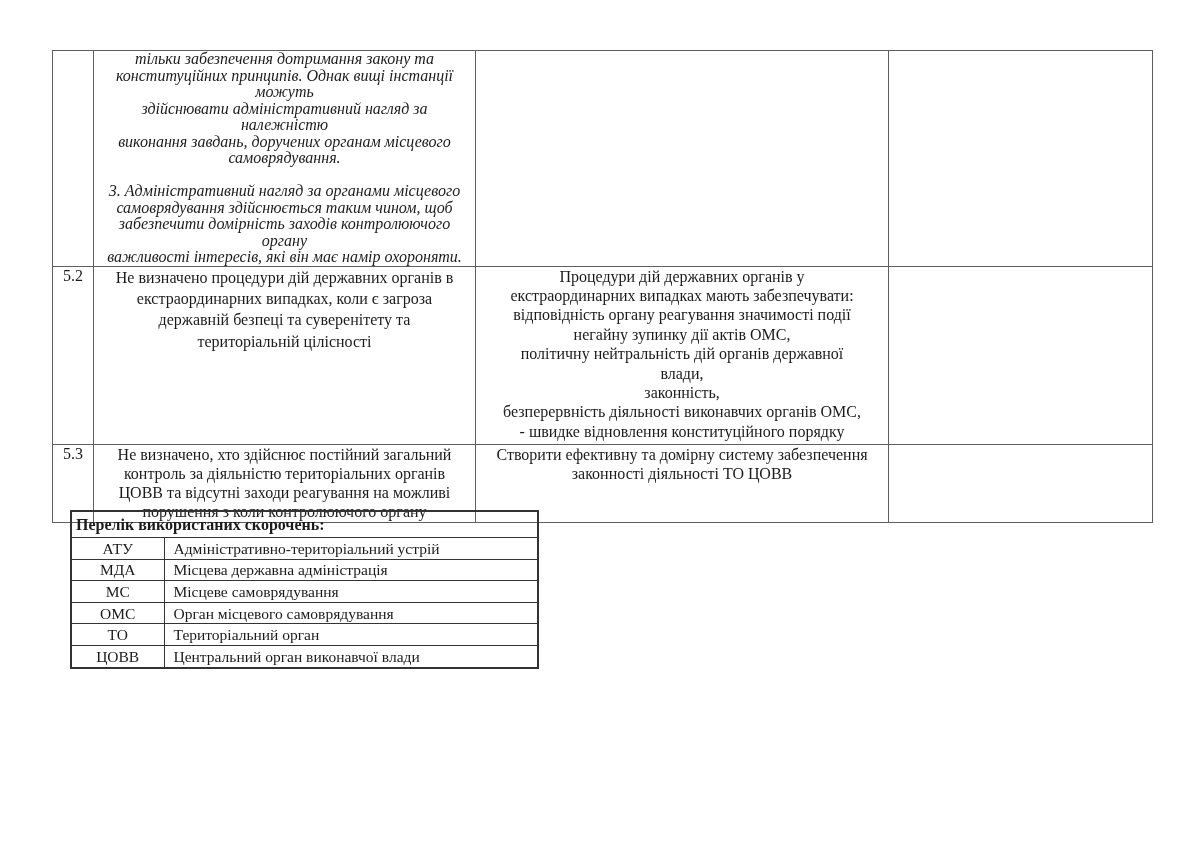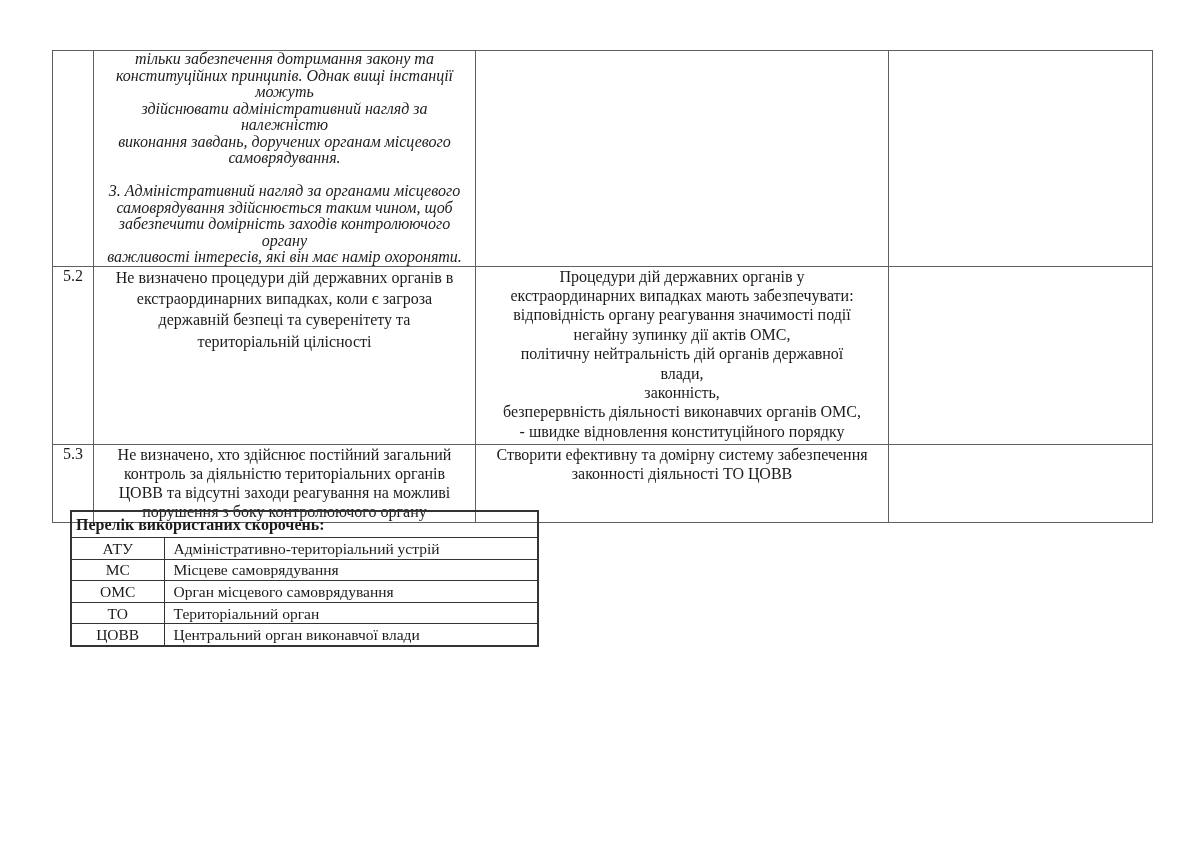--- a/index.html
+++ b/index.html
@@ -138,40 +138,44 @@
 законність,
 безперервність діяльності виконавчих органів ОМС,
 - швидке відновлення конституційного порядку</td>
       <td></td>
     </tr>
     <tr style="height:77px">
       <td class="cell-num">5.3</td>
       <td class="cell-p53">Не визначено, хто здійснює постійний загальний
 контроль за діяльністю територіальних органів
 ЦОВВ та відсутні заходи реагування на можливі
-порушення з боку контролюючого органу</td>
+порушення з коли контролюючого органу</td>
       <td class="cell-s53">Створити ефективну та домірну систему забезпечення
 законності діяльності ТО ЦОВВ</td>
       <td></td>
     </tr>
   </tbody>
     </table>
 
   <table class="abbr">
     <colgroup>
       <col style="width:93px">
       <col style="width:374px">
     </colgroup>
     <tbody>
         <tr>
       <th colspan="2">Перелік використаних скорочень:</th>
     </tr>
     <tr>
       <td class="abbr-code">АТУ</td>
       <td class="abbr-meaning">Адміністративно-територіальний устрій</td>
+    </tr>
+    <tr>
+      <td class="abbr-code">МДА</td>
+      <td class="abbr-meaning">Місцева державна адміністрація</td>
     </tr>
     <tr>
       <td class="abbr-code">МС</td>
       <td class="abbr-meaning">Місцеве самоврядування</td>
     </tr>
     <tr>
       <td class="abbr-code">ОМС</td>
       <td class="abbr-meaning">Орган місцевого самоврядування</td>
     </tr>
     <tr>

